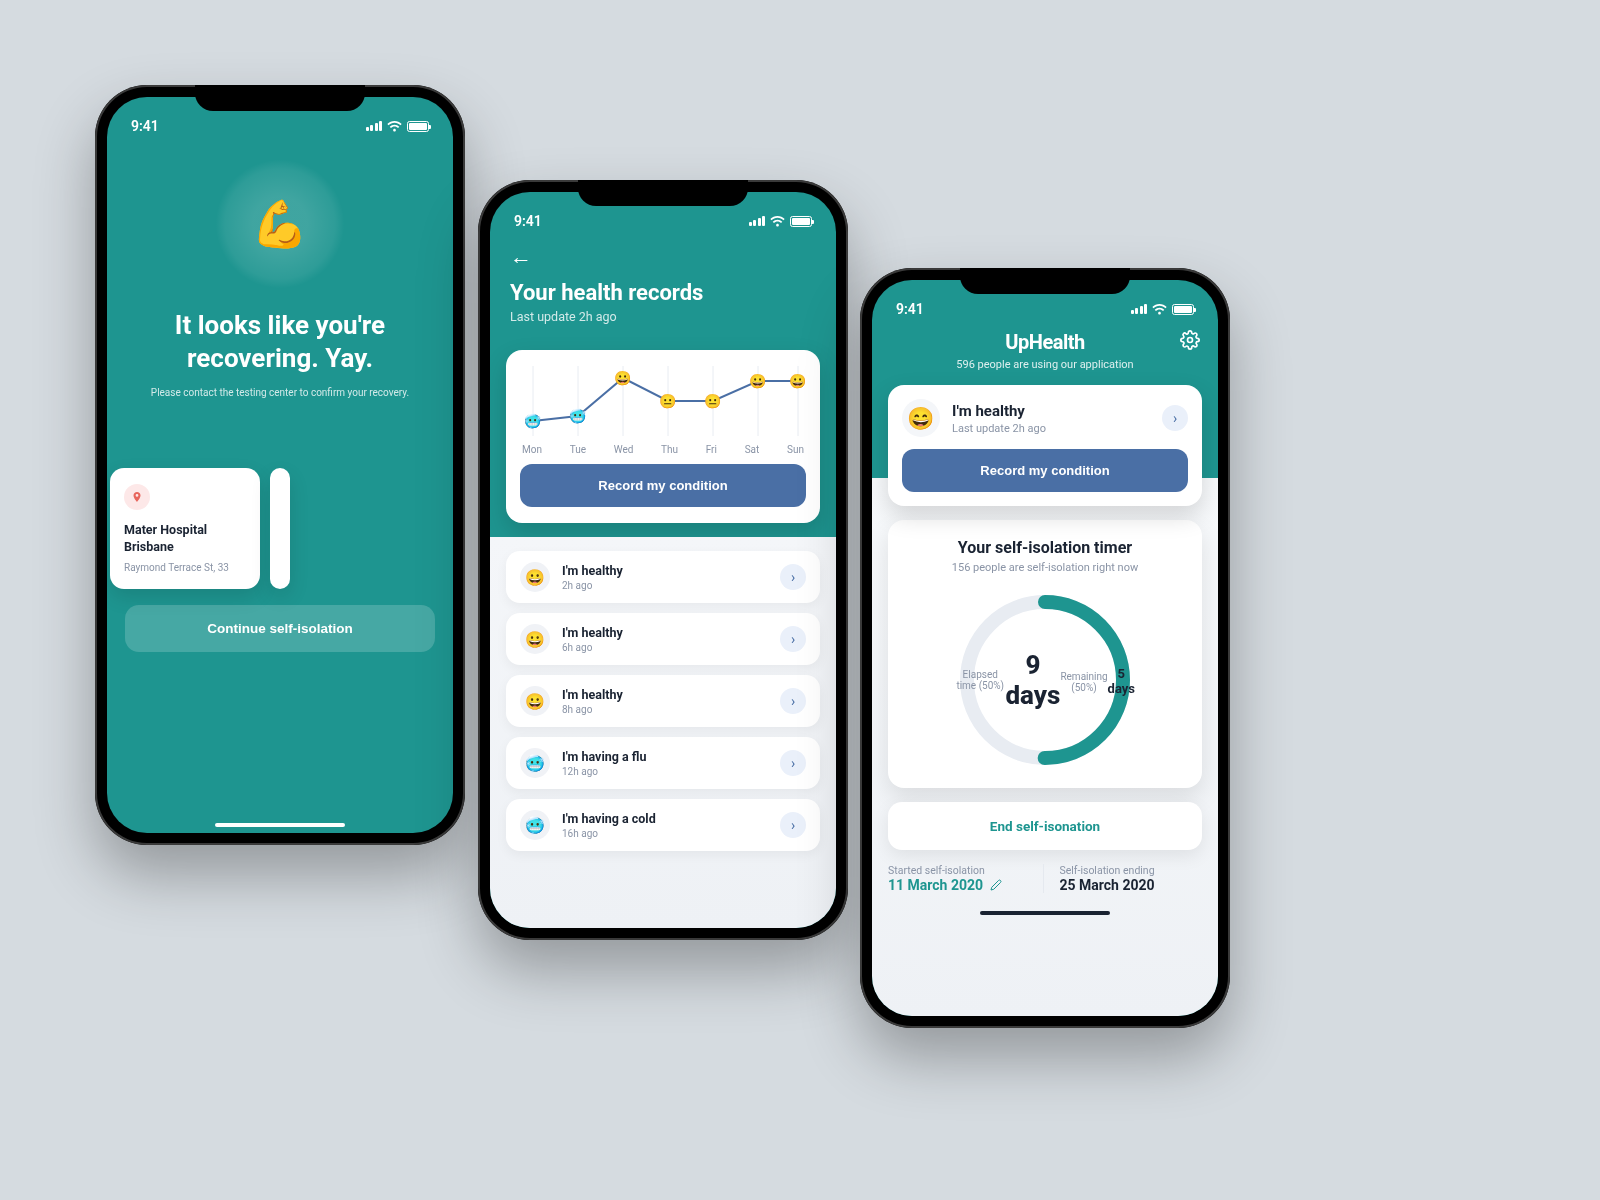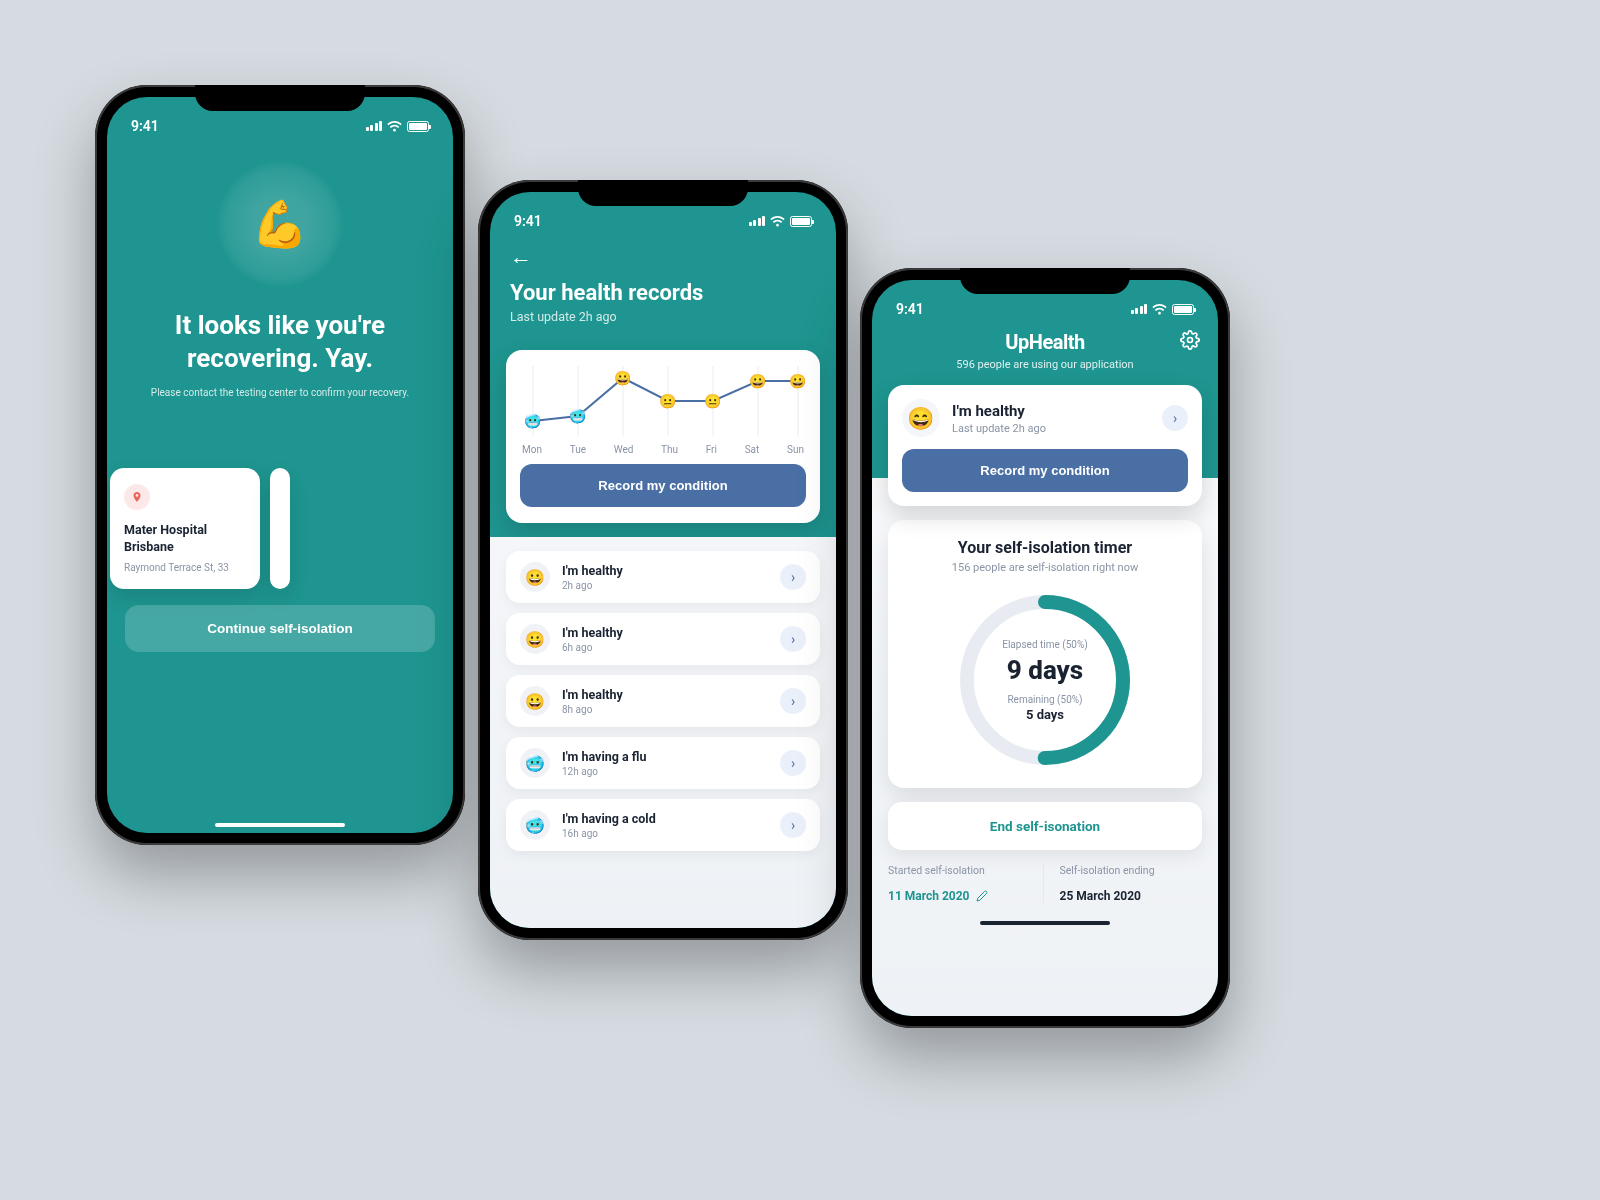--- a/index.html
+++ b/index.html
@@ -145,36 +145,36 @@
   .status-title { font-size:15px; font-weight:700; color:#1a2332; }
   .status-sub { font-size:11px; color:#8a94a6; margin-top:2px; }
   .s3-body { background: linear-gradient(#f7f9fb, #eef1f5); flex:1; margin-top:-28px; padding-top:42px; }
   .timer-card {
     background:#fff; margin: 0 16px; border-radius:16px; padding:18px 16px;
     box-shadow:0 10px 25px rgba(0,0,0,0.1); text-align:center;
   }
   .timer-title { font-size:16px; font-weight:700; color:#1a2332; }
   .timer-sub { font-size:11px; color:#8a94a6; margin-top:4px; }
   .ring-wrap { position:relative; width:180px; height:180px; margin: 16px auto 0; }
-  .ring-center { position:absolute; inset:0; display:flex; flex-direction:column; align-items:center; justify-content:center; }
+  .ring-center { position:absolute; inset:0; display:flex; flex-direction:row; align-items:center; justify-content:center; }
   .ring-label { font-size:10px; color:#8a94a6; }
   .ring-main { font-size:26px; font-weight:800; color:#1a2332; margin:5px 0; }
   .ring-rem-label { font-size:10px; color:#8a94a6; margin-top: 4px; }
   .ring-rem { font-size:13px; font-weight:700; color:#1a2332; margin-top:2px; }
   .end-btn {
     margin:14px 16px 0; background:#fff; border-radius:14px;
     padding:16px; text-align:center; color:#1e9590; font-weight:700; font-size:13.5px;
     box-shadow:0 6px 18px rgba(0,0,0,0.08); cursor:pointer;
   }
   .dates-row { display:flex; margin: 14px 16px 0; gap: 0; }
   .date-col { flex:1; }
   .date-col:first-child { border-right:1px solid #e5e9ef; padding-right:12px; }
   .date-col:last-child { padding-left:16px; }
   .date-label { font-size:10.5px; color:#8a94a6; }
-  .date-val { font-size:12px; font-weight:700; margin-top:12px; display:flex; align-items:center; gap:7px; }
+  .date-val { font-size:14px; font-weight:700; margin-top:0; display:flex; align-items:center; gap:7px; }
   .date-val.teal { color:#1e9590; }
   .date-val.dark { color:#1a2332; }
 
   .home-indicator.dark { background:#1a2332; }
 </style>
 </head>
 <body>
 
 <div class="phone phone1">
   <div class="notch"></div>

